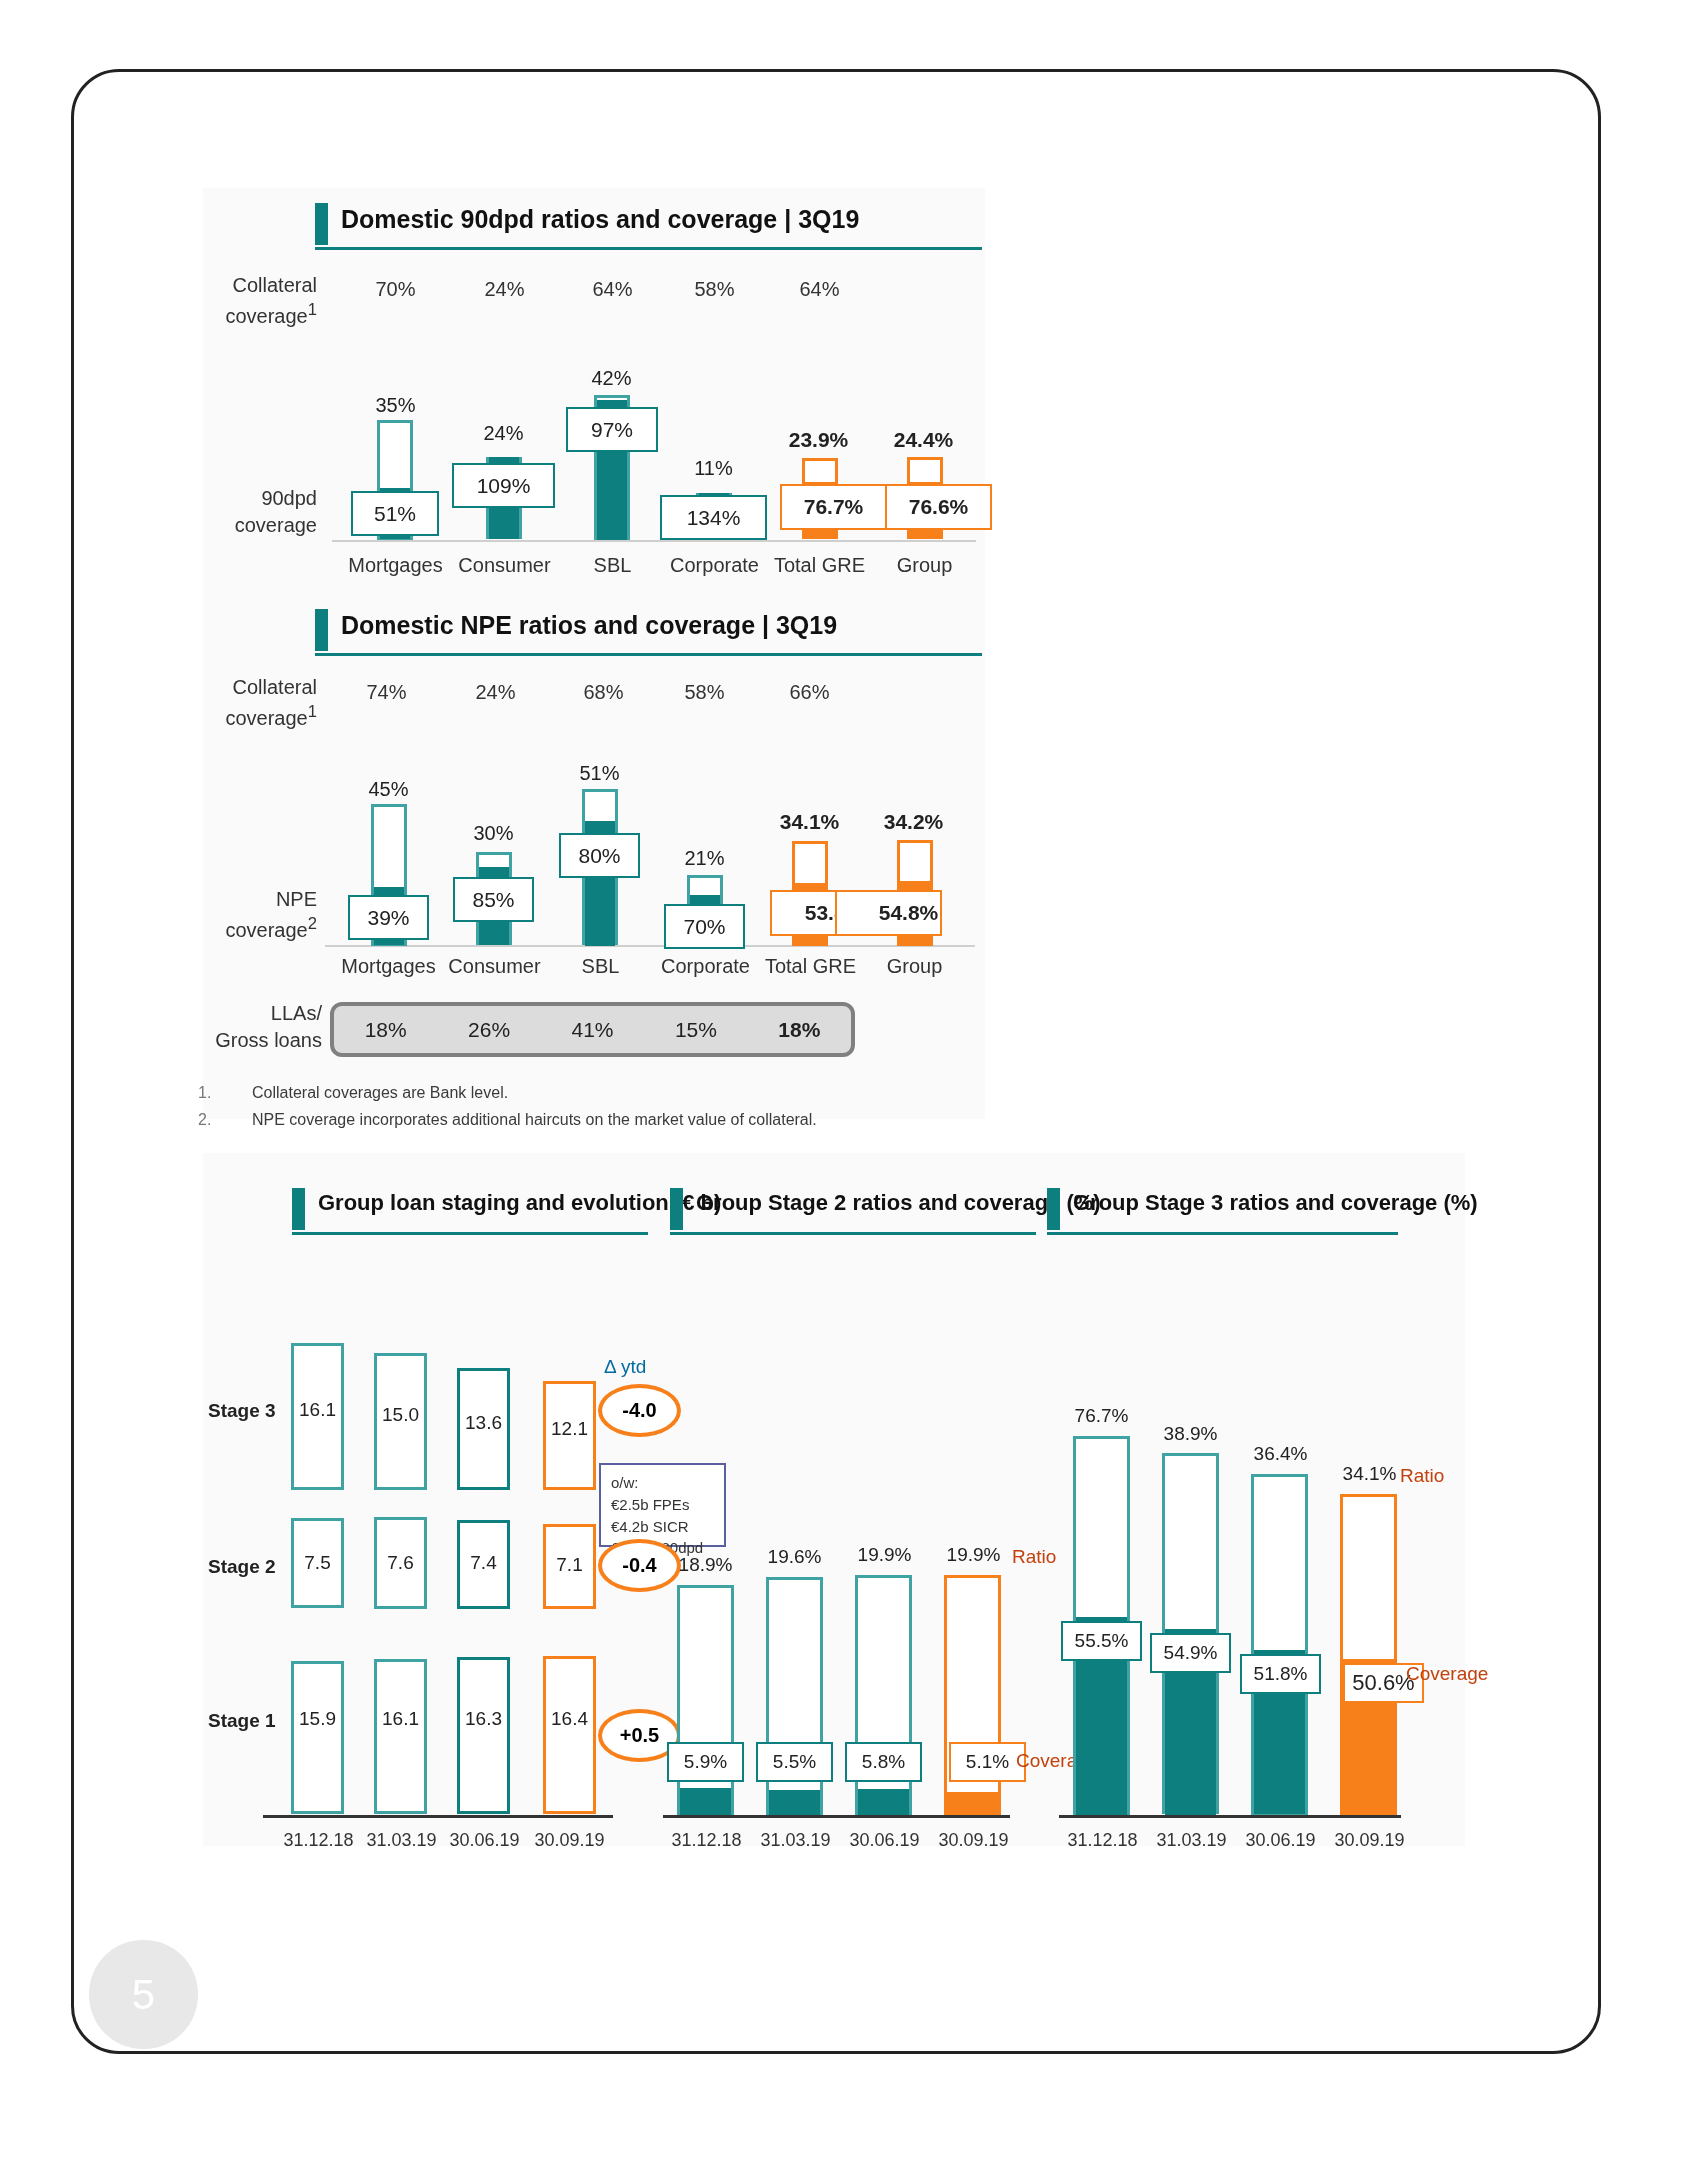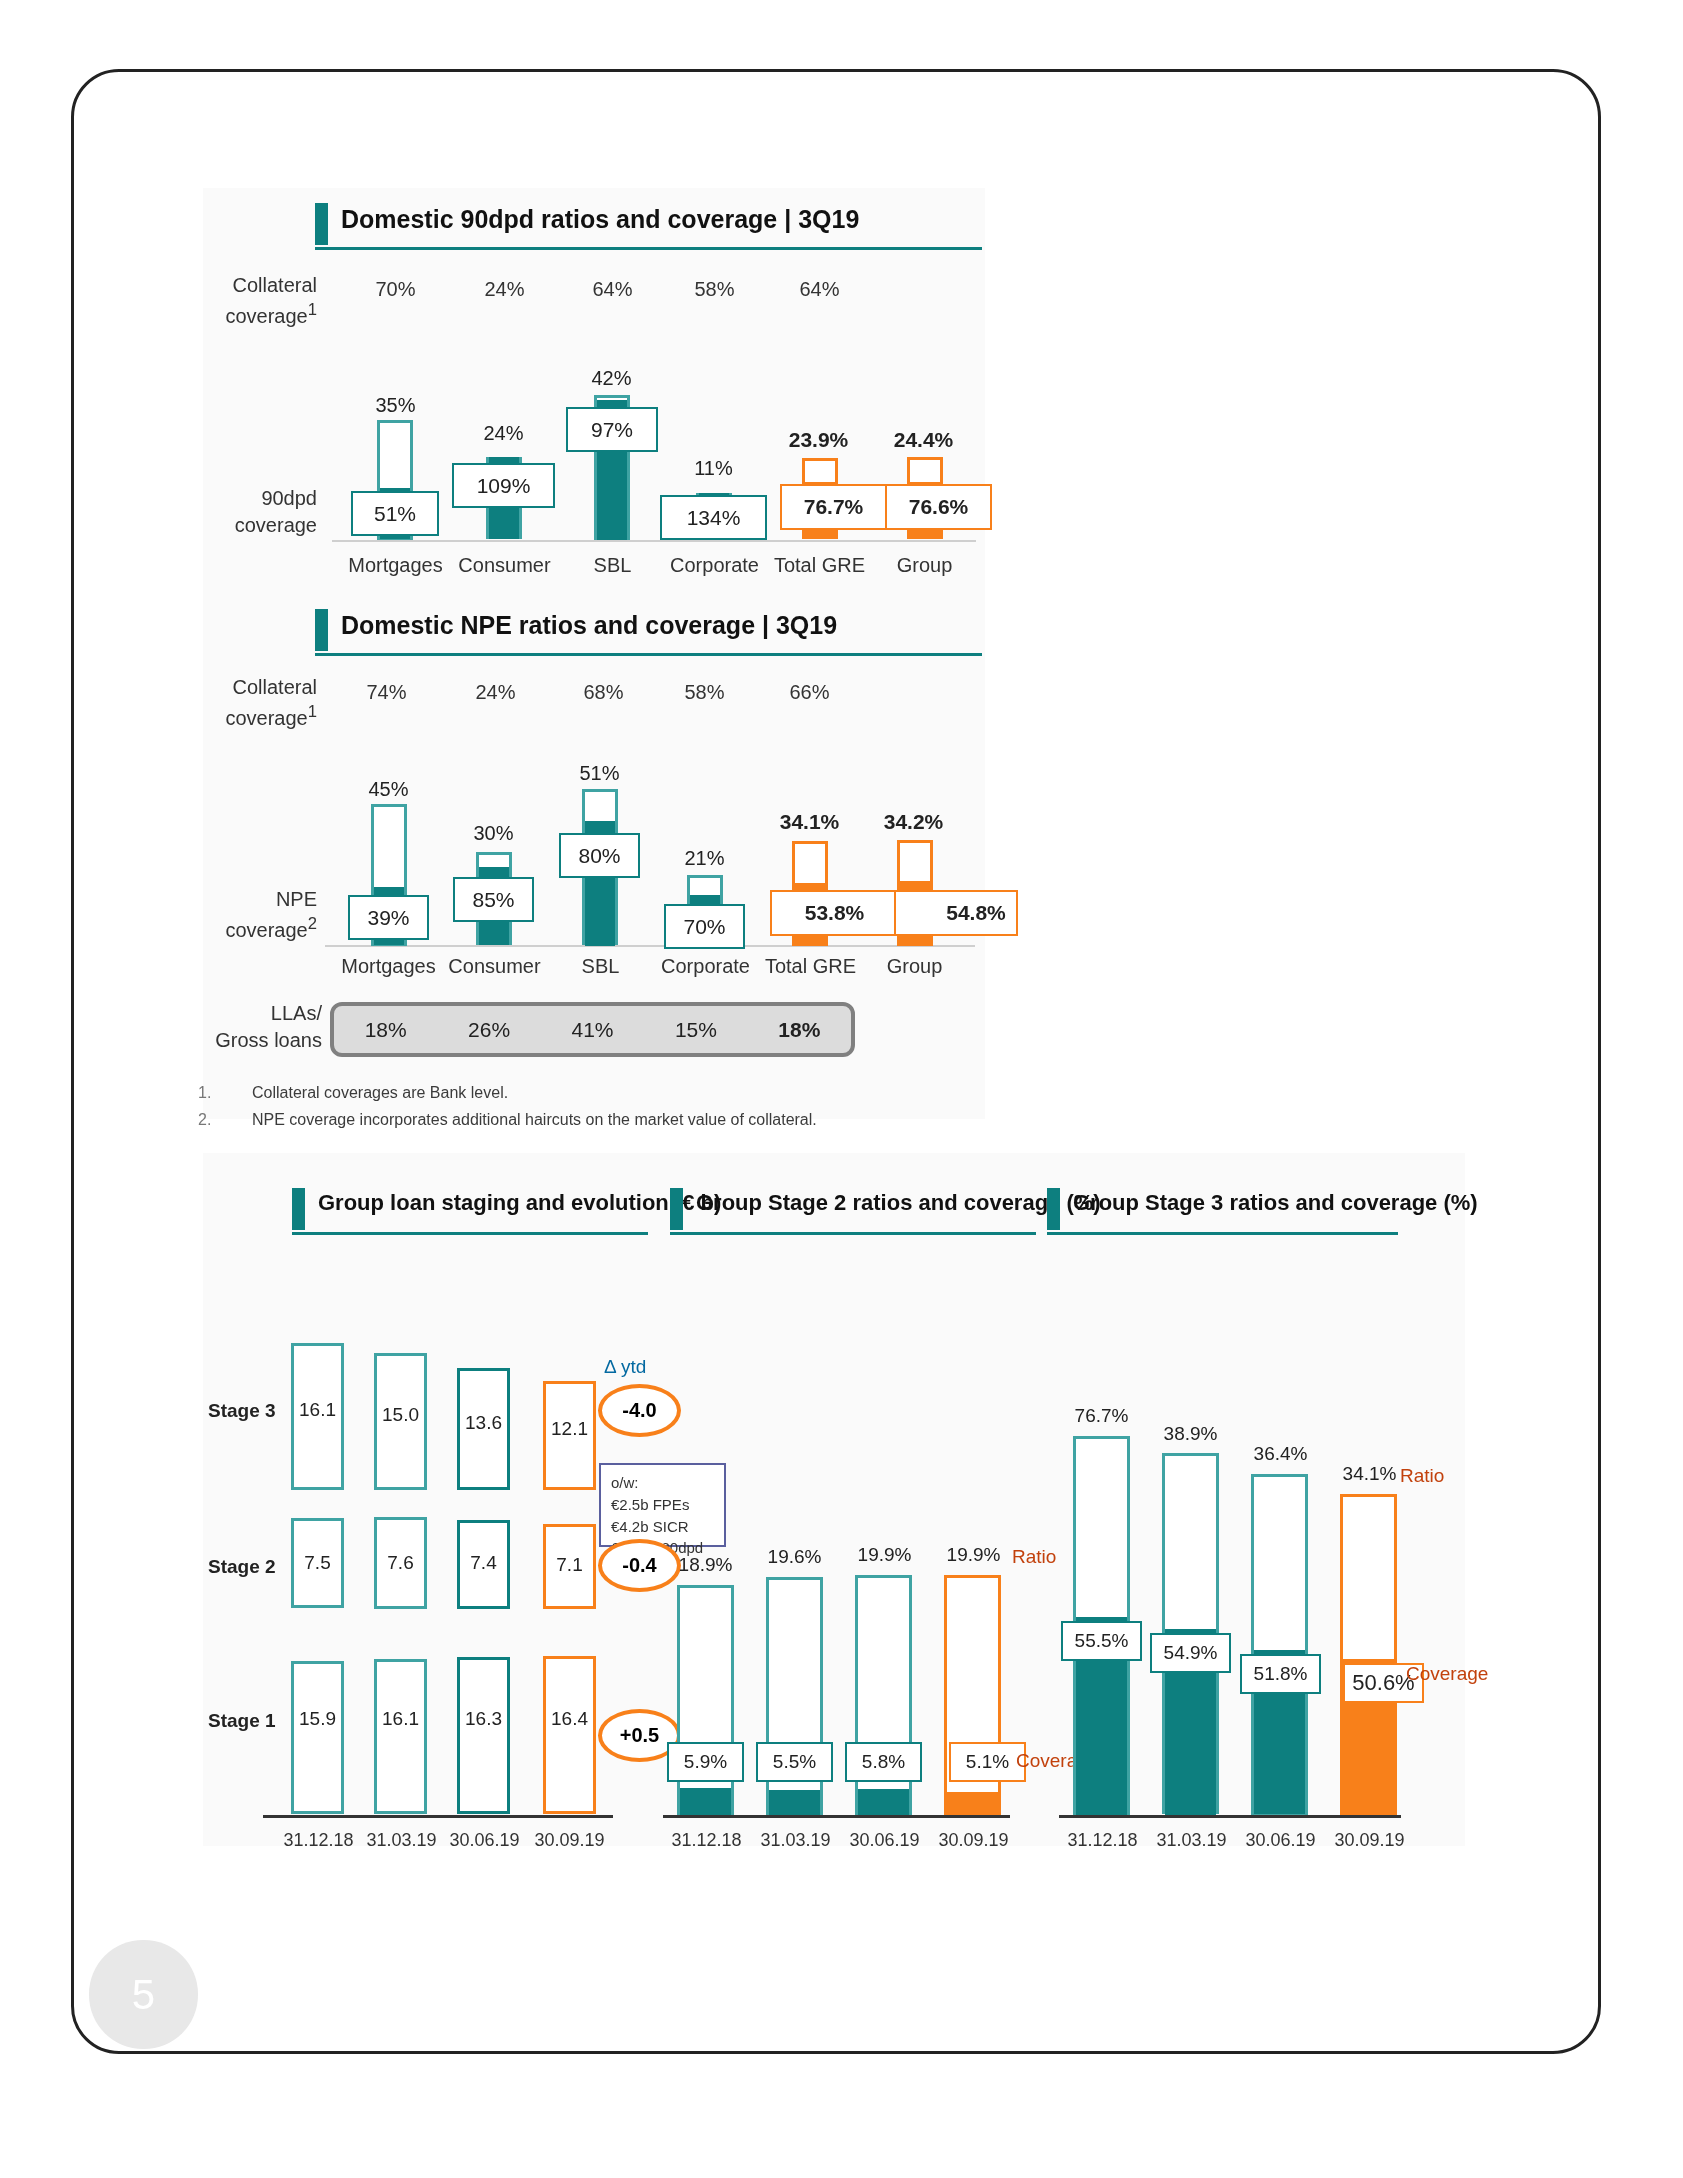--- a/index.html
+++ b/index.html
@@ -276,21 +276,21 @@
   <div class="bar-top-num bold" style="left:740px;top:810px;">34.1%</div>
   <div class="bar-outline" style="left:792px;top:841px;width:36px;height:105px;border:3px solid #f8801a;"></div>
   <div class="bar-fill" style="left:795px;top:883px;width:30px;height:62px;background:#f8801a;"></div>
   <div class="cov-box orange" style="left:756px;top:890px;width:129px;height:46px;">53.8%</div>
 </div>
 
 <div class="bargroup">
   <div class="bar-top-num bold" style="left:844px;top:810px;">34.2%</div>
   <div class="bar-outline" style="left:897px;top:840px;width:36px;height:106px;border:3px solid #f8801a;"></div>
   <div class="bar-fill" style="left:900px;top:881px;width:30px;height:64px;background:#f8801a;"></div>
-  <div class="cov-box orange" style="left:880px;top:890px;width:124px;height:46px;padding-left:40px;">54.8%</div>
+  <div class="cov-box orange" style="left:821px;top:890px;width:107px;height:46px;padding-left:40px;">54.8%</div>
 </div>
 
 <div class="cat-label" style="left:319px;top:955px;">Mortgages</div>
 <div class="cat-label" style="left:425px;top:955px;">Consumer</div>
 <div class="cat-label" style="left:531px;top:955px;">SBL</div>
 <div class="cat-label" style="left:636px;top:955px;">Corporate</div>
 <div class="cat-label" style="left:741px;top:955px;">Total GRE</div>
 <div class="cat-label" style="left:845px;top:955px;">Group</div>
 
 <div class="row-label" style="left:198px;top:1000px;width:124px;">

